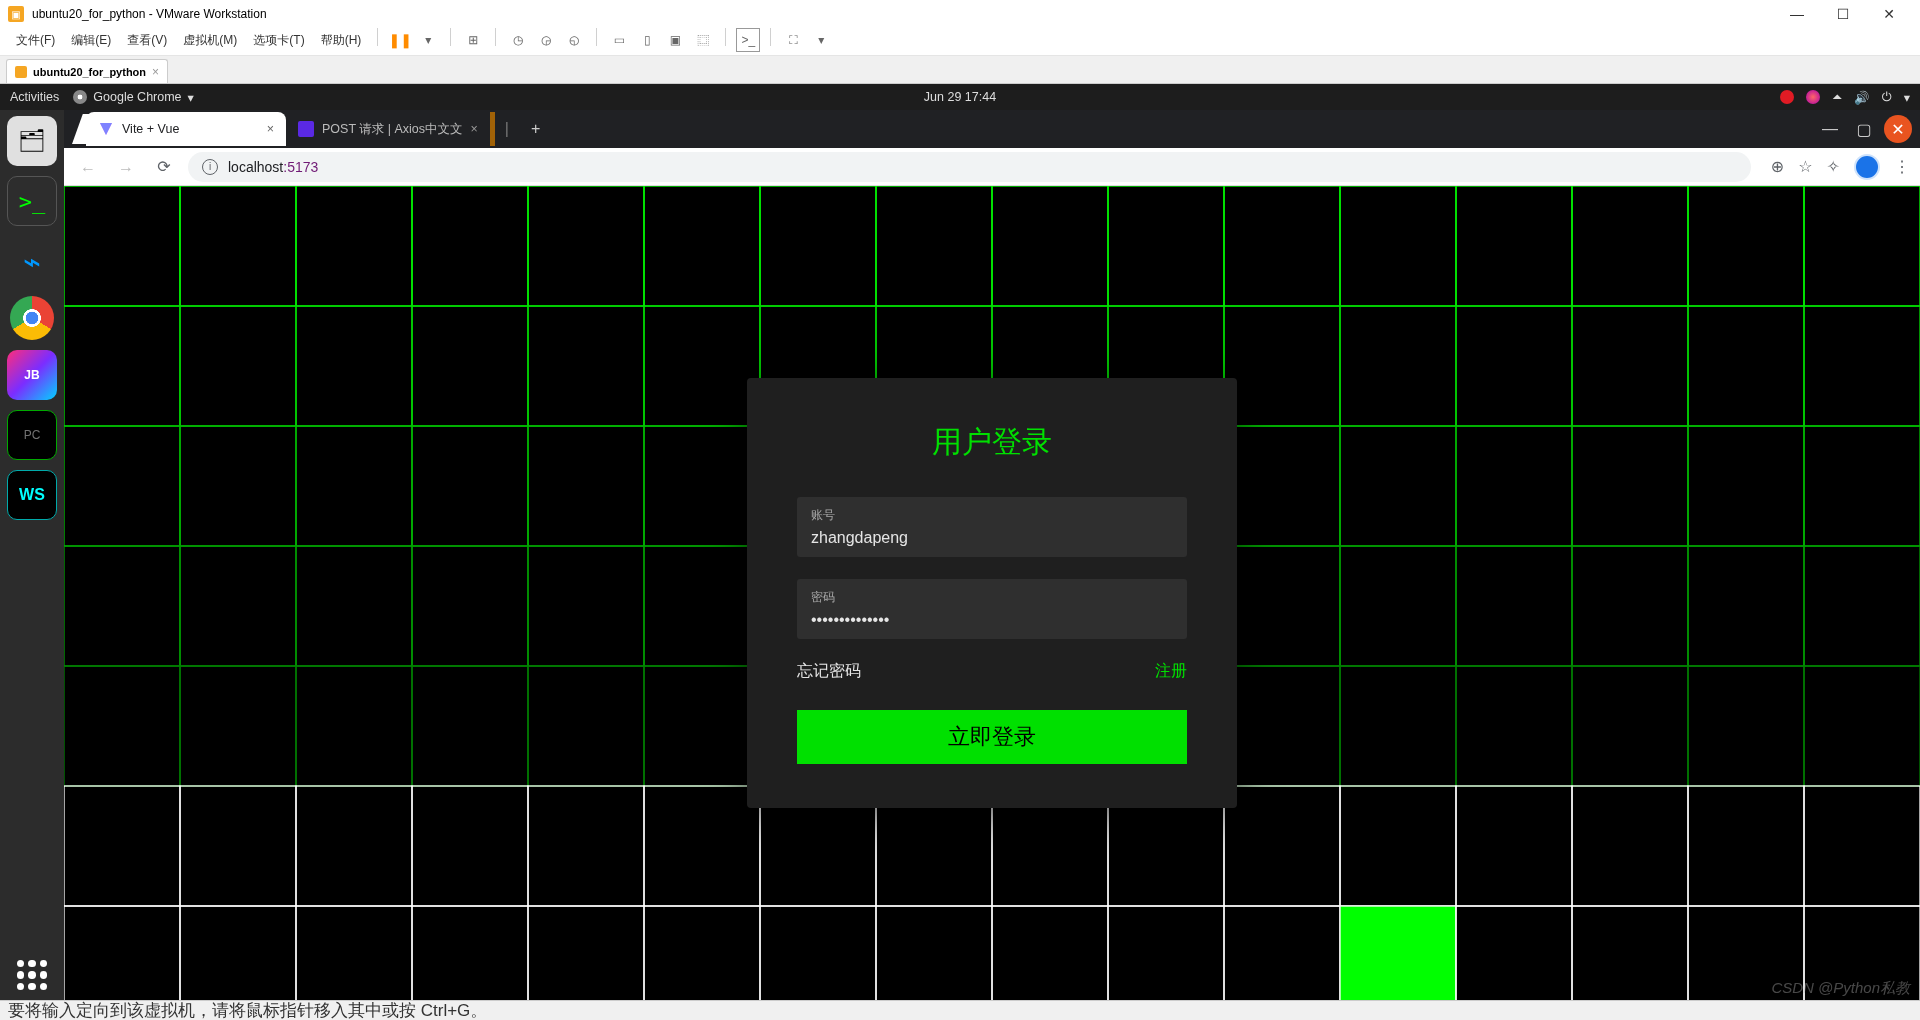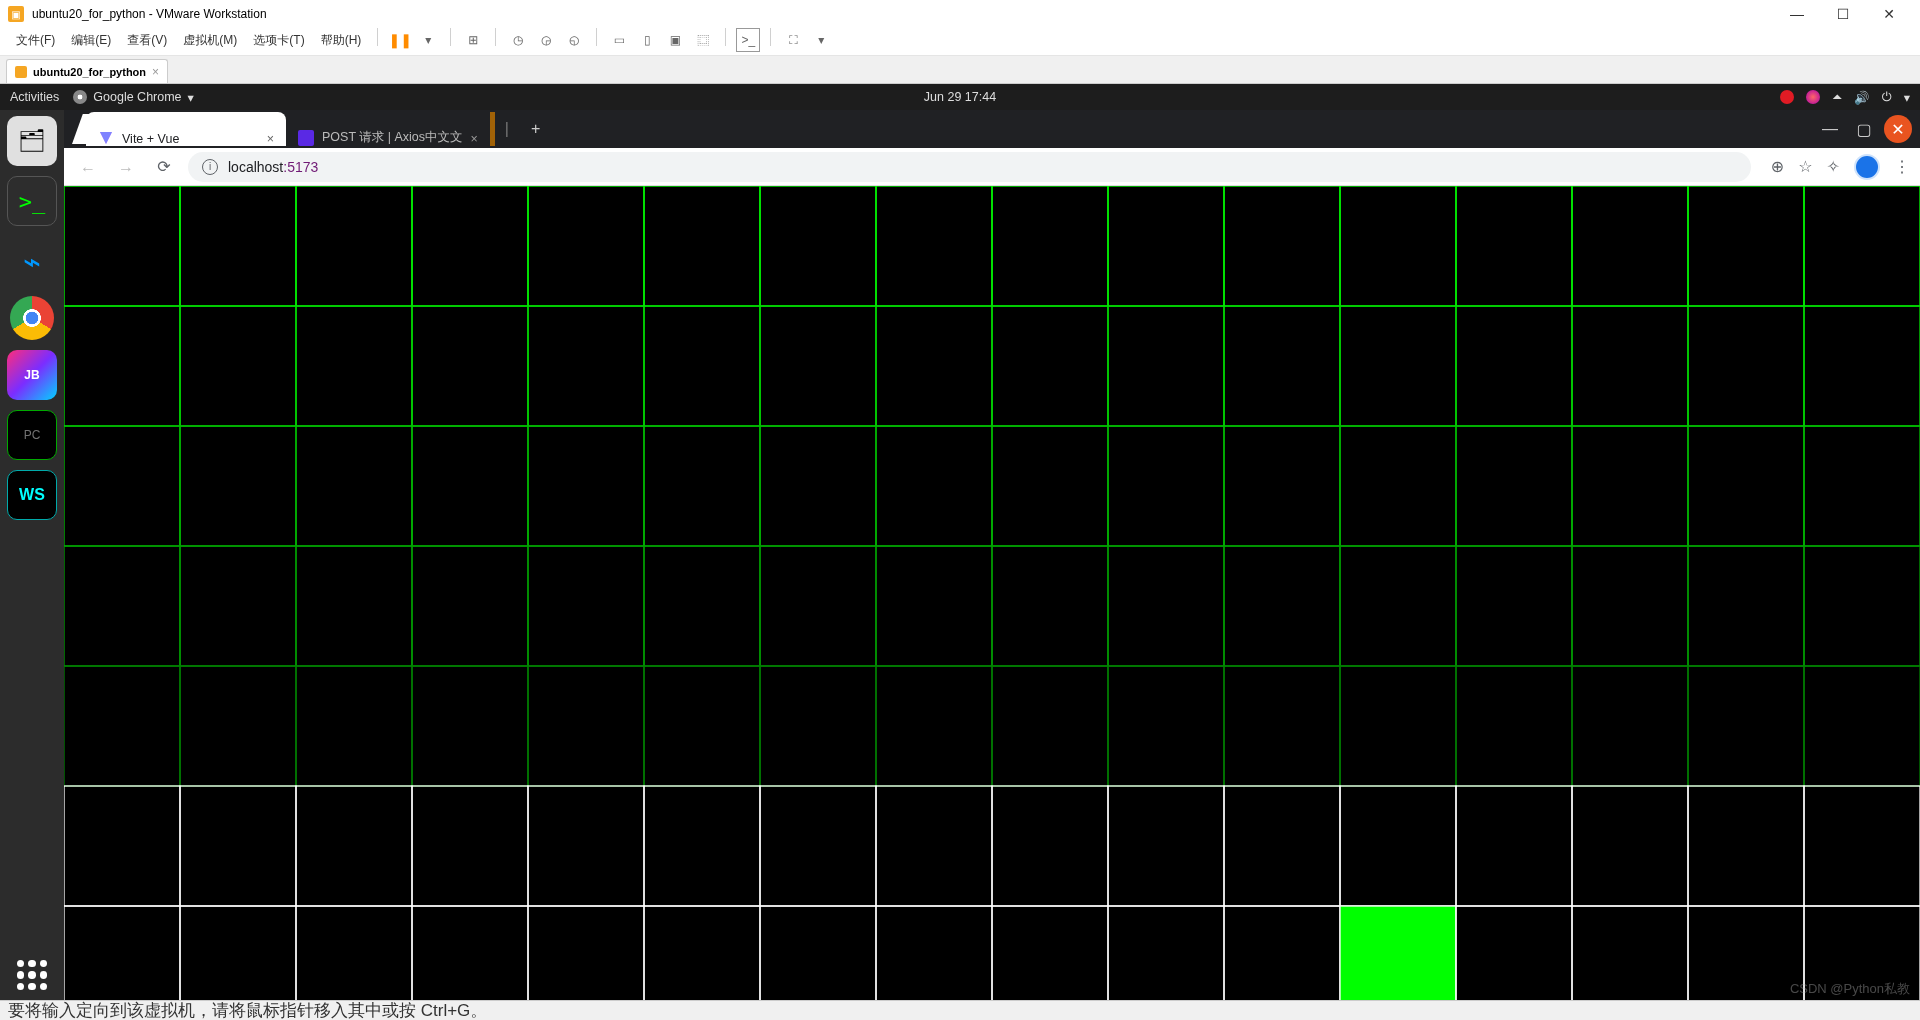--- a/index.html
+++ b/index.html
@@ -47,21 +47,21 @@
 .dock .jb{background:linear-gradient(135deg,#ff2d7a,#7b2dff,#00d4ff);color:#fff;font-weight:bold;font-size:12px}
 .dock .pc{background:#000;color:#737373;font-weight:normal;font-size:12px;border:1px solid #0a0}
 .dock .ws{background:#000;color:#0ff;font-weight:bold;font-size:16px;border:1px solid #0aa}
 .dock .grid{position:absolute;bottom:10px;width:30px;height:30px;display:grid;grid-template-columns:repeat(3,1fr);grid-template-rows:repeat(3,1fr);gap:4px}
 .dock .grid div{background:#fff;border-radius:50%}
 
 
 .chrome-win{flex:1;display:flex;flex-direction:column;background:#fff}
 .chrome-tabs{height:38px;background:#202124;display:flex;align-items:center;padding:0 8px}
 .chrome-tabs .newtab-angle{width:18px;height:30px;background:#fff;margin-right:-4px;clip-path:polygon(60% 0,100% 0,100% 100%,0 100%)}
-.ctab{height:34px;display:flex;align-items:flex-end;padding:0 12px;font-size:12.5px;gap:8px;position:relative}
+.ctab{height:34px;display:flex;align-items:center;padding:0 12px;font-size:12.5px;gap:8px;position:relative}
 .ctab.active{background:#fff;color:#202124;border-radius:8px 8px 0 0;min-width:200px}
 .ctab.inactive{color:#bbb;min-width:200px;border-right:5px solid #a16207}
 .ctab .fav{width:16px;height:16px}
 .ctab .x{margin-left:auto;color:#666}
 .ctab.inactive .x{color:#999}
 .chrome-tabs .plus{color:#ccc;padding:0 12px;font-size:16px}
 .chrome-tabs .spacer{flex:1}
 .chrome-tabs .wc{width:28px;height:28px;display:flex;align-items:center;justify-content:center;color:#ccc;border-radius:50%;margin-left:6px}
 .chrome-tabs .wc.min{background:transparent}
 .chrome-tabs .wc.close{background:#e95420;color:#fff}
@@ -87,21 +87,21 @@
 .field{background:#2f2f2f;border-radius:3px;padding:10px 14px;margin-bottom:22px}
 .field .lab{color:#aaa;font-size:12px;margin-bottom:5px}
 .field input{background:transparent;border:none;outline:none;color:#e5e5e5;font-size:16px;width:100%}
 .row-links{display:flex;justify-content:space-between;margin:8px 0 28px;font-size:16px}
 .row-links .forgot{color:#e5e5e5}
 .row-links .reg{color:#00e000}
 .submit{width:100%;height:54px;background:#00e000;color:#000;border:none;font-size:22px;font-weight:500;cursor:pointer}
 
 
 .vm-status{height:20px;background:#f0f0f0;border-top:1px solid #ccc;font-size:17px;color:#333;display:flex;align-items:center;padding:0 8px}
-.watermark{position:absolute;right:10px;bottom:22px;color:rgba(180,180,180,.4);font-size:13px;}
+.watermark{position:absolute;right:10px;bottom:22px;color:rgba(180,180,180,.4);font-size:15px;font-style:italic}
 
 svg{display:block}
 </style>
 </head>
 <body>
 
 <div class="vm-title">
   <div class="vm-logo">▣</div>
   <span>ubuntu20_for_python - VMware Workstation</span>
   <div class="spacer"></div>
@@ -344,20 +344,36 @@
           <rect x="928" y="720" width="116" height="120" fill="none" stroke="#ffffff" stroke-width="1.3"></rect>
           <rect x="1044" y="720" width="116" height="120" fill="none" stroke="#ffffff" stroke-width="1.3"></rect>
           <rect x="1160" y="720" width="116" height="120" fill="none" stroke="#ffffff" stroke-width="1.3"></rect>
           <rect x="1276" y="720" width="116" height="120" fill="#00ff00" stroke="#ffffff" stroke-width="1.3"></rect>
           <rect x="1392" y="720" width="116" height="120" fill="none" stroke="#ffffff" stroke-width="1.3"></rect>
           <rect x="1508" y="720" width="116" height="120" fill="none" stroke="#ffffff" stroke-width="1.3"></rect>
           <rect x="1624" y="720" width="116" height="120" fill="none" stroke="#ffffff" stroke-width="1.3"></rect>
           <rect x="1740" y="720" width="116" height="120" fill="none" stroke="#ffffff" stroke-width="1.3"></rect>
         </svg>
 
+      <div class="login">
+        <h1>用户登录</h1>
+        <div class="field">
+          <div class="lab">账号</div>
+          <input value="zhangdapeng" style="">
+        </div>
+        <div class="field">
+          <div class="lab">密码</div>
+          <input value="••••••••••••••" style="">
+        </div>
+        <div class="row-links">
+          <span class="forgot">忘记密码</span>
+          <span class="reg">注册</span>
+        </div>
+        <button class="submit">立即登录</button>
+      </div>
     </div>
   </div>
 </div>
 
 <div class="vm-status">
   <span>要将输入定向到该虚拟机，请将鼠标指针移入其中或按 Ctrl+G。</span>
 </div>
 <div class="watermark">CSDN @Python私教</div>
 
 </body></html>

